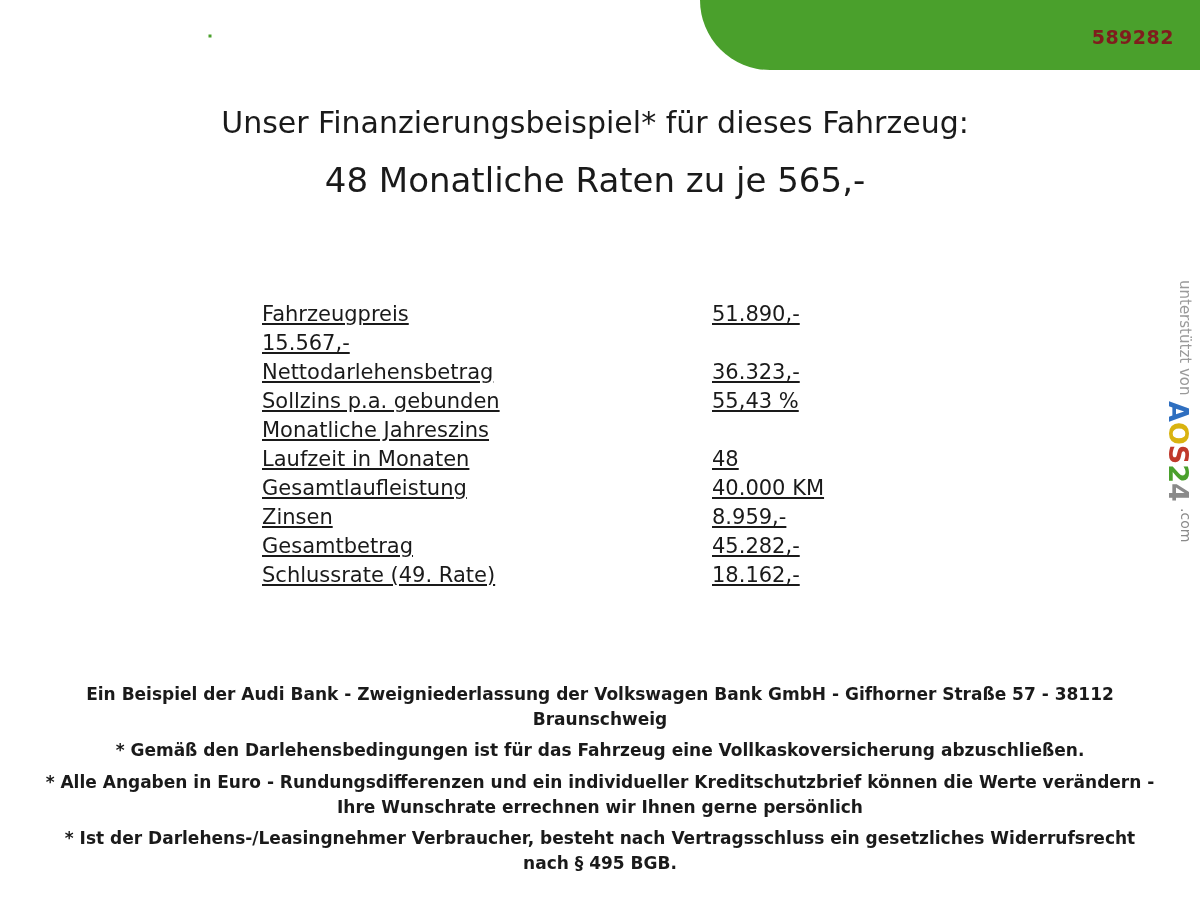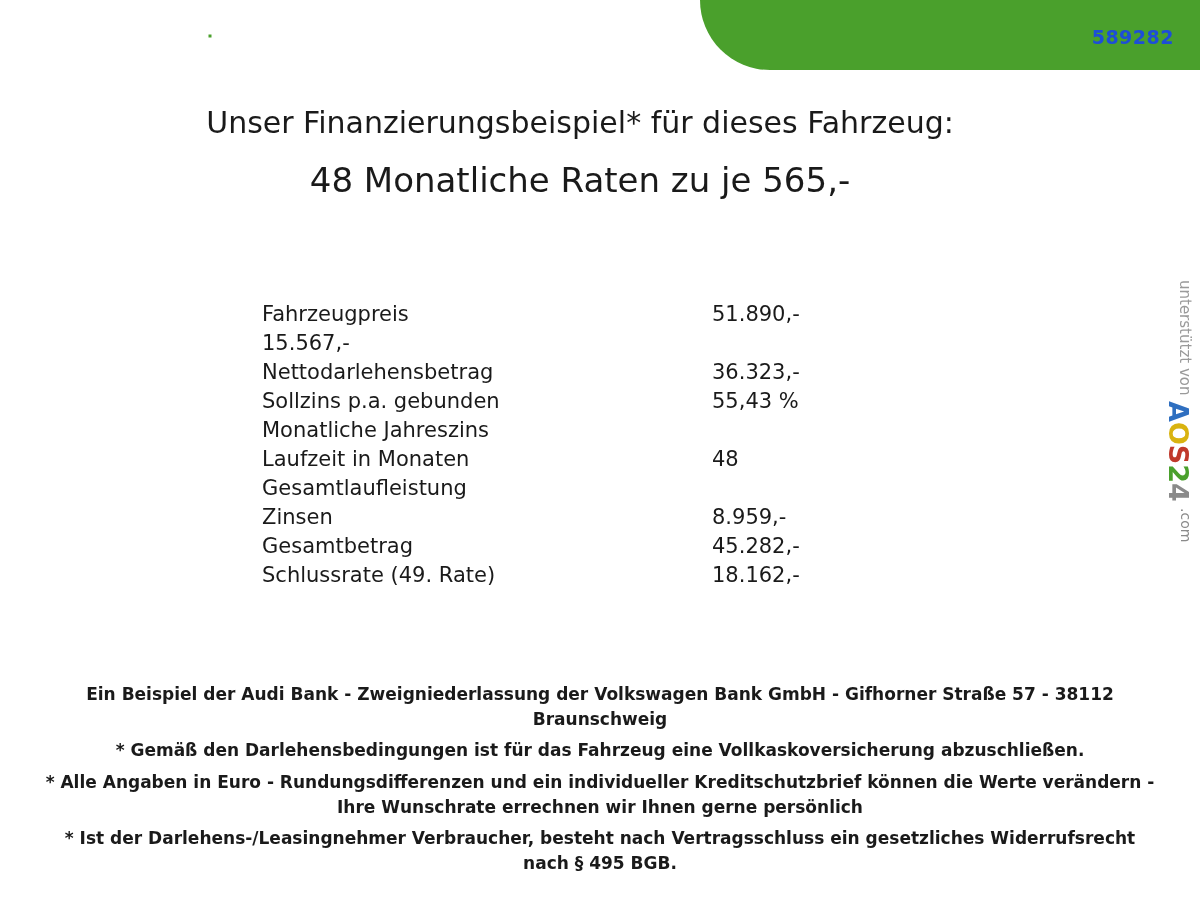--- a/index.html
+++ b/index.html
@@ -43,52 +43,54 @@
     display: inline-block;
     width: 26px;
     height: 26px;
     position: relative;
   }
   .clover svg { display: block; }
   .header-id {
     position: absolute;
     top: 26px;
     right: 26px;
-    color: #1d4ed8;
+    color: #7f1d1d;
     font-size: 19px;
     font-weight: bold;
     letter-spacing: 0.5px;
   }
 
   
   .title-block {
     position: absolute;
     top: 104px;
     left: 0;
     width: 1160px;
     text-align: center;
+    padding-left: 15px;
   }
   .title-main {
     font-size: 30px;
     color: #1a1a1a;
     line-height: 1.25;
   }
   .title-sub {
     font-size: 34px;
     color: #1a1a1a;
     line-height: 1.3;
     margin-top: 16px;
   }
 
   
   .finance-table {
     position: absolute;
     top: 300px;
     left: 262px;
     width: 640px;
+    text-decoration: underline;
   }
   .finance-row {
     display: flex;
     font-size: 21px;
     line-height: 29px;
     color: #1a1a1a;
   }
   .finance-label {
     width: 450px;
   }
@@ -189,20 +191,21 @@
   </div>
   <div class="finance-row">
     <div class="finance-label">Monatliche Jahreszins</div>
   </div>
   <div class="finance-row">
     <div class="finance-label">Laufzeit in Monaten</div>
     <div class="finance-value">48</div>
   </div>
   <div class="finance-row">
     <div class="finance-label">Gesamtlaufleistung</div>
+    <div class="finance-value">40.000 KM</div>
   </div>
   <div class="finance-row">
     <div class="finance-label">Zinsen</div>
     <div class="finance-value">8.959,-</div>
   </div>
   <div class="finance-row">
     <div class="finance-label">Gesamtbetrag</div>
     <div class="finance-value">45.282,-</div>
   </div>
   <div class="finance-row">

